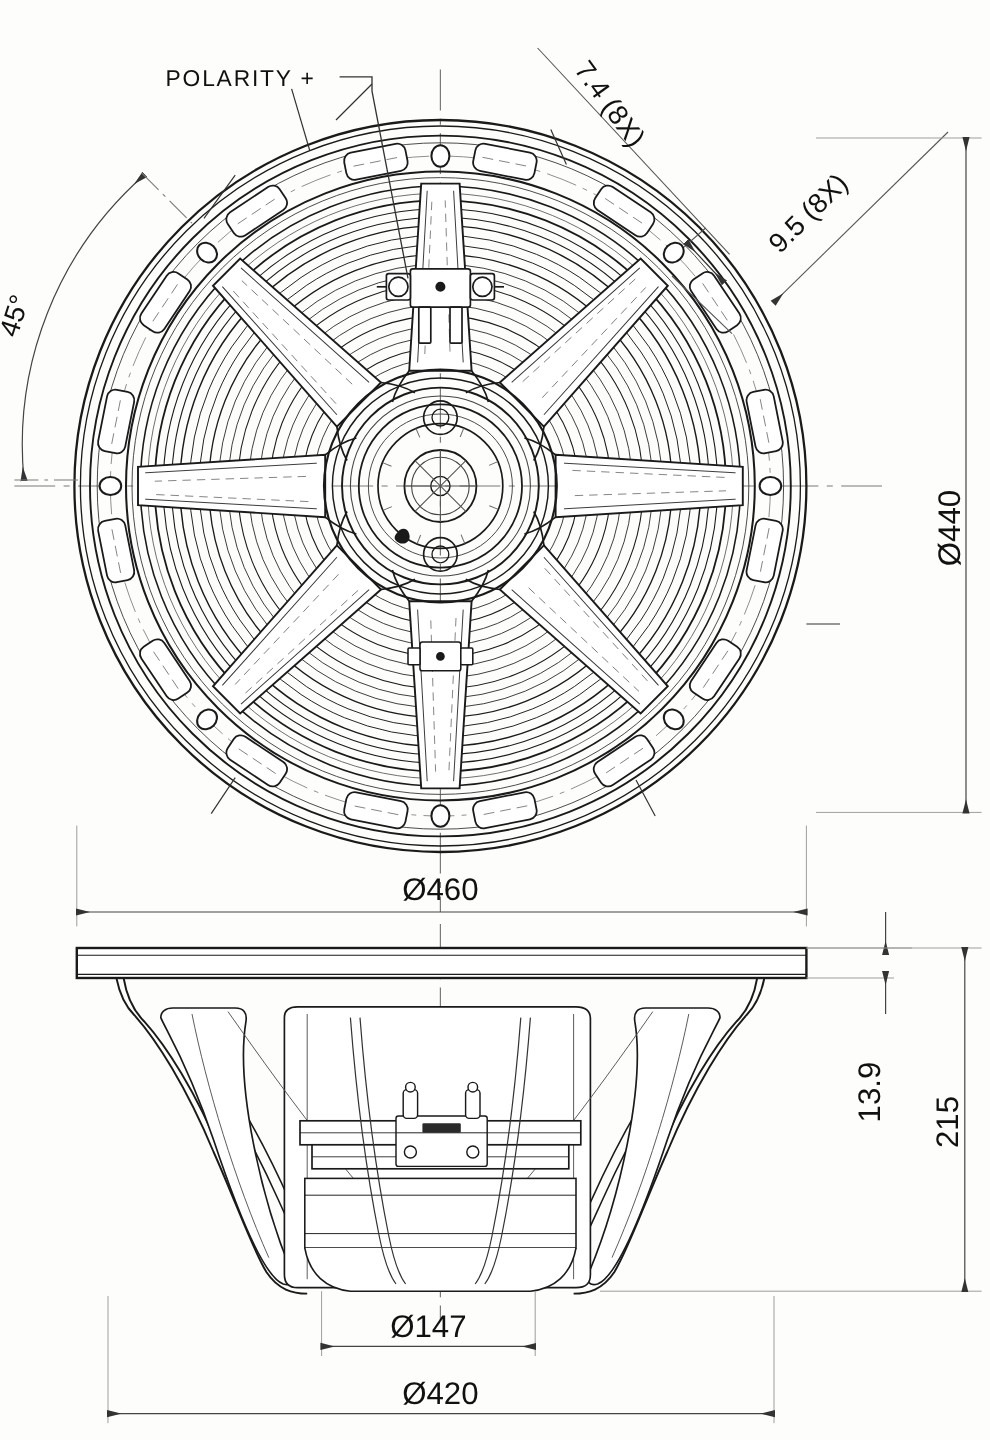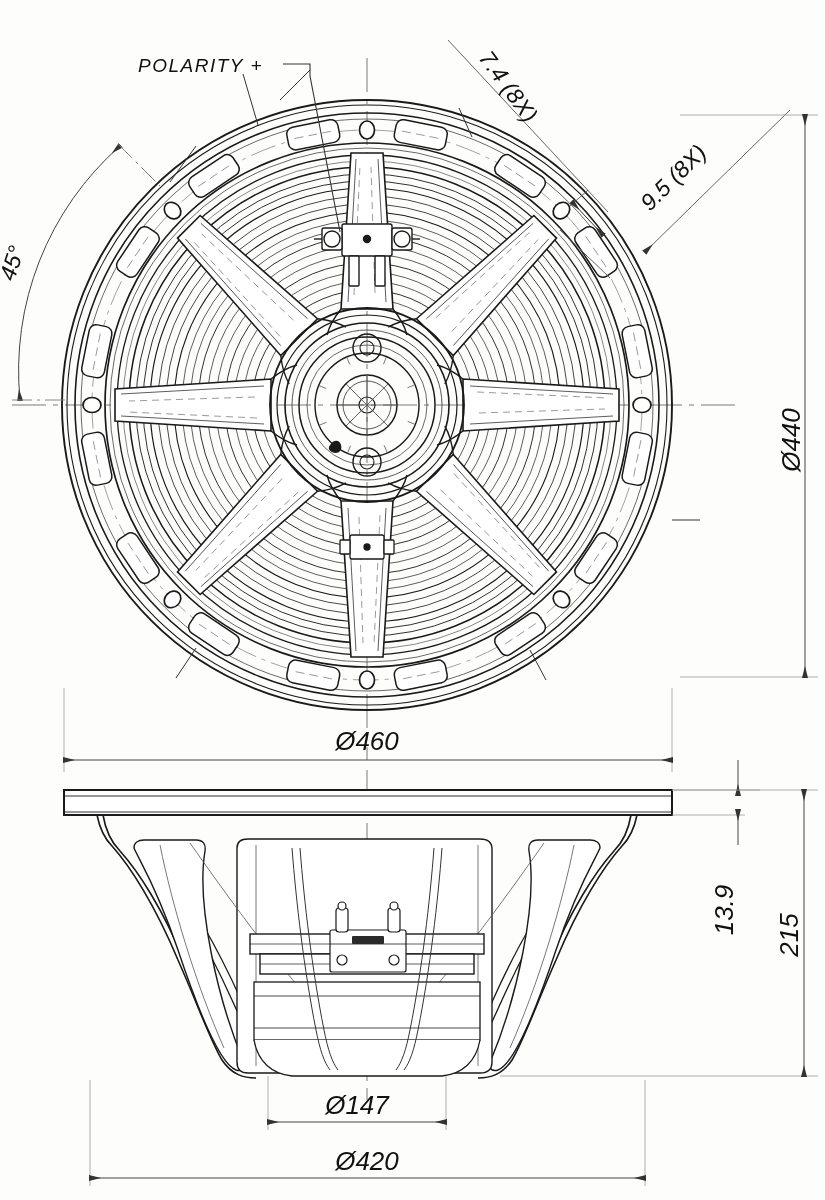--- a/index.html
+++ b/index.html
@@ -2,21 +2,21 @@
 <html><head>
 <meta charset="utf-8">
 <title>Loudspeaker Technical Drawing</title>
 <style>
   html,body{margin:0;padding:0;background:#fdfdfb;}
   body{
     width:825px;height:1200px;position:relative;overflow:hidden;
     font-family:"Liberation Sans","DejaVu Sans",sans-serif;
     color:#1a1a1a;
   }
-  #sheet{position:absolute;inset:0;font-style:italic;}
+  #sheet{position:absolute;inset:0;}
   svg{display:block;}
   .dimtext{
     font-family:"Liberation Sans","DejaVu Sans",sans-serif;
     fill:#111;
     font-weight:400;
   }
   .t26{font-size:26px;}
   .t23{font-size:23px;}
   .t19{font-size:19px;}
 </style>

